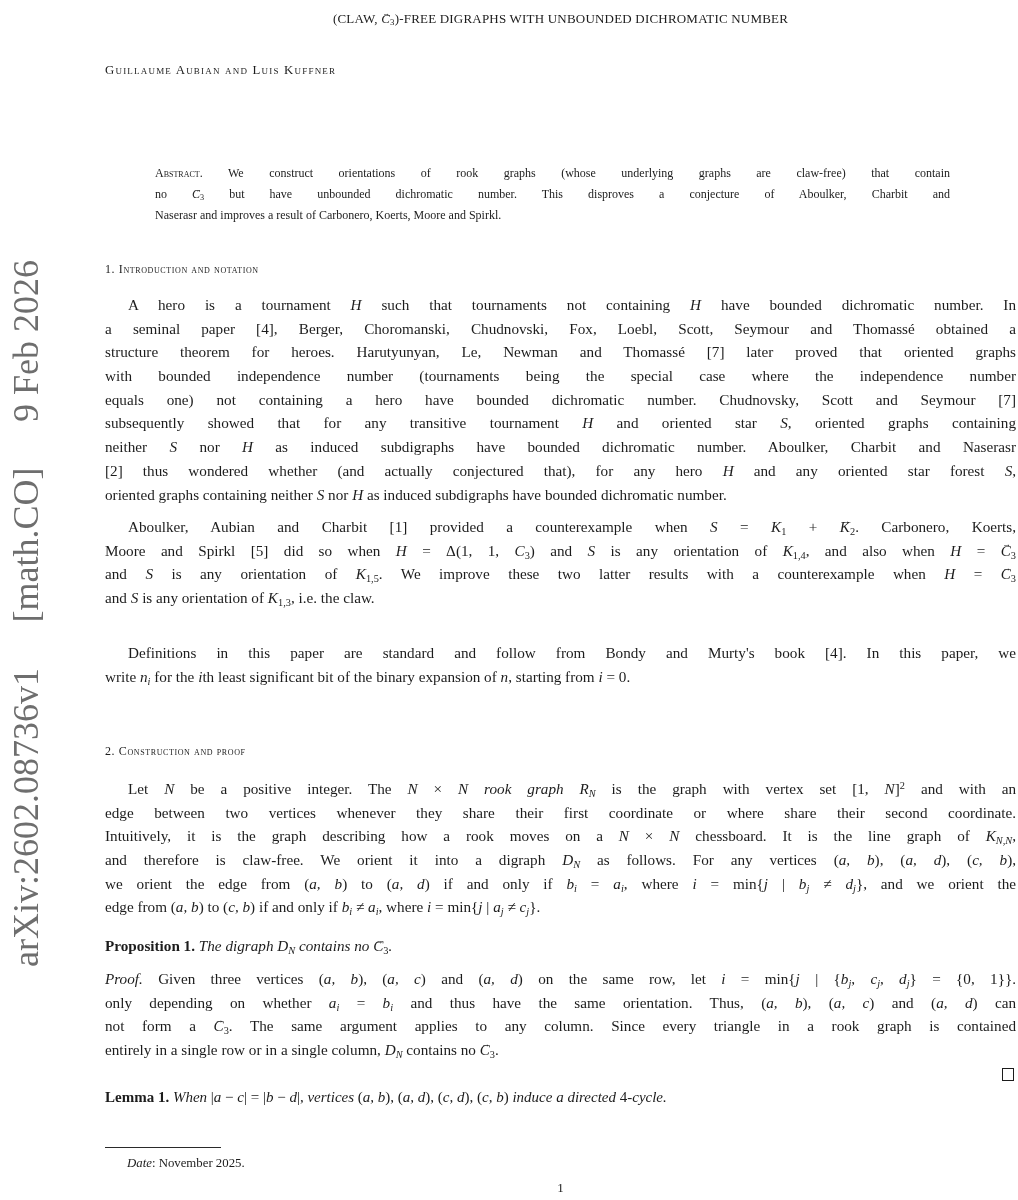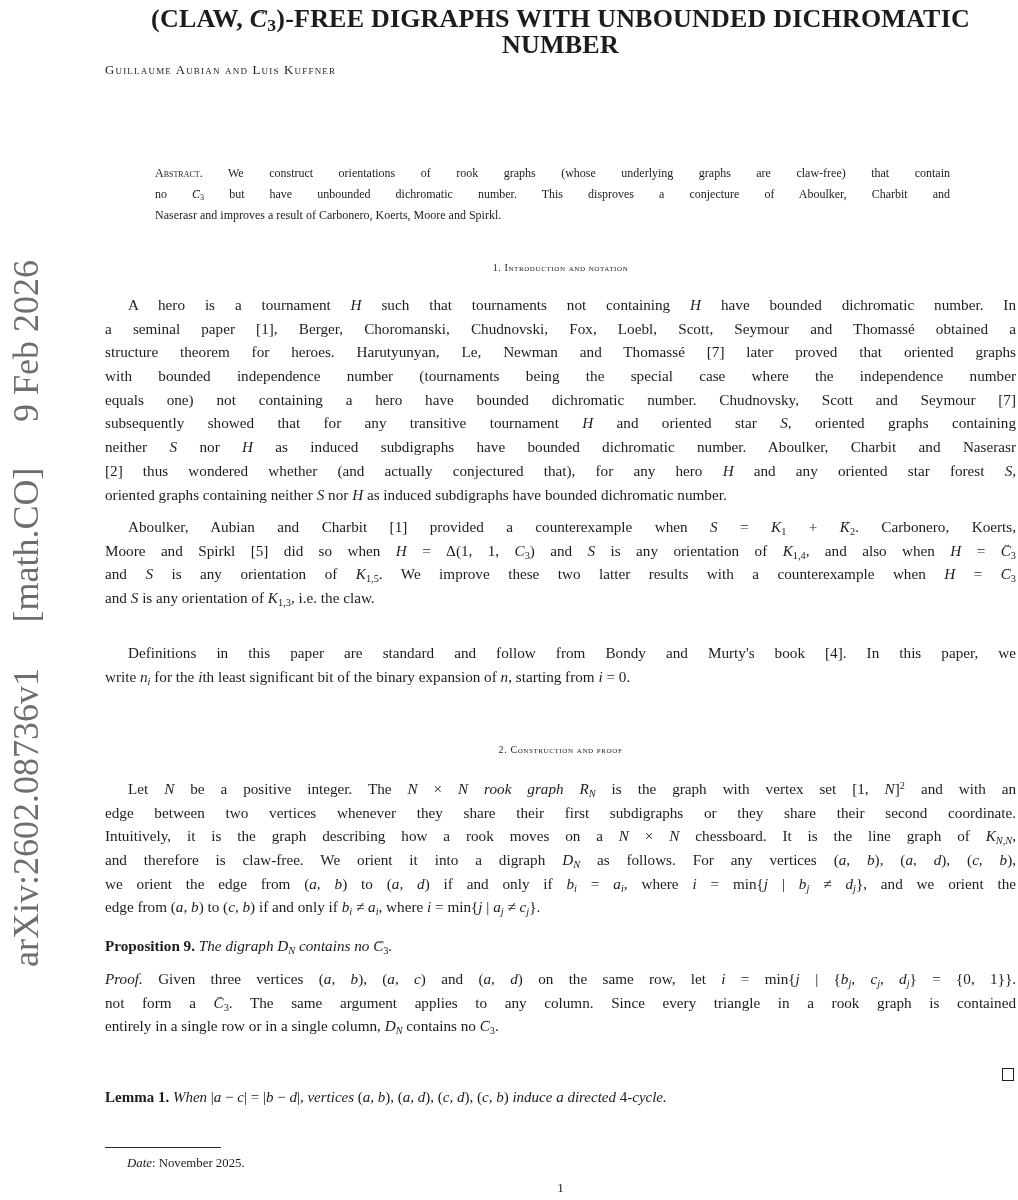--- a/index.html
+++ b/index.html
@@ -1,28 +1,28 @@
 <!DOCTYPE html>
 <html><head>
 <meta charset="utf-8">
 <style>
   html,body{margin:0;padding:0;background:#ffffff;}
   .page{position:relative;width:1018px;height:1200px;background:#ffffff;overflow:hidden;
         font-family:"Liberation Serif","DejaVu Serif",serif;color:#1c1c1c;}
   .content{position:absolute;left:105px;top:0;width:911px;height:1200px;}
   .blk{position:absolute;left:0;width:911px;}
 
-  .title{top:6px;text-align:center;font-size:26px;font-weight:bold;line-height:26px;letter-spacing:.2px;margin:0;}
+  .title{top:6px;text-align:center;font-size:13px;font-weight:normal;line-height:26px;letter-spacing:.2px;margin:0;}
   .authors{top:63px;text-align:left;font-size:12.8px;font-variant:small-caps;letter-spacing:1.2px;}
   .sc{font-variant:small-caps;}
 
   .abstract{top:163px;left:50px;width:795px;font-size:12px;}
   .abstract .ln{height:21px;line-height:21px;}
 
-  .sechead{text-align:center;font-size:10px;font-variant:small-caps;letter-spacing:.6px;}
+  .sechead{font-size:12px;font-variant:small-caps;letter-spacing:.6px;}
   .s1head{top:262px;} .s2head{top:744px;}
 
   .para{font-size:15.2px;}
   .para .ln{height:23.7px;line-height:23.7px;}
   .p1{top:293px;} .p2{top:515px;} .p3{top:641px;} .p4{top:777px;}
   .indent-first .ln:first-child{padding-left:23px;}
 
   .ln{text-align:justify;text-align-last:justify;white-space:nowrap;}
   .ln.last{text-align-last:left;}
 
@@ -65,21 +65,21 @@
     <div class="blk abstract">
         <div class="ln"><span class="sc">Abstract.</span> We construct orientations of rook graphs (whose underlying graphs are claw-free) that contain</div>
         <div class="ln">no <i class="v">C</i><sub>3</sub> but have unbounded dichromatic number. This disproves a conjecture of Aboulker, Charbit and</div>
         <div class="ln last">Naserasr and improves a result of Carbonero, Koerts, Moore and Spirkl.</div>
       </div>
 
     <div class="blk sechead s1head">1. Introduction and notation</div>
 
     <div class="blk para p1 indent-first">
         <div class="ln">A hero is a tournament <i>H</i> such that tournaments not containing <i>H</i> have bounded dichromatic number. In</div>
-        <div class="ln">a seminal paper [1], Berger, Choromanski, Chudnovski, Fox, Loebl, Scott, Seymour and Thomassé obtained a</div>
+        <div class="ln">a seminal paper [4], Berger, Choromanski, Chudnovski, Fox, Loebl, Scott, Seymour and Thomassé obtained a</div>
         <div class="ln">structure theorem for heroes. Harutyunyan, Le, Newman and Thomassé [7] later proved that oriented graphs</div>
         <div class="ln">with bounded independence number (tournaments being the special case where the independence number</div>
         <div class="ln">equals one) not containing a hero have bounded dichromatic number. Chudnovsky, Scott and Seymour [7]</div>
         <div class="ln">subsequently showed that for any transitive tournament <i>H</i> and oriented star <i>S</i>, oriented graphs containing</div>
         <div class="ln">neither <i>S</i> nor <i>H</i> as induced subdigraphs have bounded dichromatic number. Aboulker, Charbit and Naserasr</div>
         <div class="ln">[2] thus wondered whether (and actually conjectured that), for any hero <i>H</i> and any oriented star forest <i>S</i>,</div>
         <div class="ln last">oriented graphs containing neither <i>S</i> nor <i>H</i> as induced subdigraphs have bounded dichromatic number.</div>
       </div>
 
     <div class="blk para p2 indent-first">
@@ -91,31 +91,32 @@
 
     <div class="blk para p3 indent-first">
         <div class="ln">Definitions in this paper are standard and follow from Bondy and Murty's book [4]. In this paper, we</div>
         <div class="ln last">write <i>n</i><sub><i>i</i></sub> for the <i>i</i>th least significant bit of the binary expansion of <i>n</i>, starting from <i>i</i> = 0.</div>
       </div>
 
     <div class="blk sechead s2head">2. Construction and proof</div>
 
     <div class="blk para p4 indent-first">
         <div class="ln">Let <i>N</i> be a positive integer. The <i>N</i> × <i>N</i> <i>rook graph R</i><sub><i>N</i></sub> is the graph with vertex set [1, <i>N</i>]<sup>2</sup> and with an</div>
-        <div class="ln">edge between two vertices whenever they share their first subdigraphs or they share their second coordinate.</div>
+        <div class="ln">edge between two vertices whenever they share their first coordinate or where share their second coordinate.</div>
         <div class="ln">Intuitively, it is the graph describing how a rook moves on a <i>N</i> × <i>N</i> chessboard. It is the line graph of <i>K</i><sub><i>N,N</i></sub>,</div>
         <div class="ln">and therefore is claw-free. We orient it into a digraph <i>D</i><sub><i>N</i></sub> as follows. For any vertices (<i>a, b</i>), (<i>a, d</i>), (<i>c, b</i>),</div>
         <div class="ln">we orient the edge from (<i>a, b</i>) to (<i>a, d</i>) if and only if <i>b</i><sub><i>i</i></sub> = <i>a</i><sub><i>i</i></sub>, where <i>i</i> = min{<i>j</i> | <i>b</i><sub><i>j</i></sub> ≠ <i>d</i><sub><i>j</i></sub>}, and we orient the</div>
         <div class="ln last">edge from (<i>a, b</i>) to (<i>c, b</i>) if and only if <i>b</i><sub><i>i</i></sub> ≠ <i>a</i><sub><i>i</i></sub>, where <i>i</i> = min{<i>j</i> | <i>a</i><sub><i>j</i></sub> ≠ <i>c</i><sub><i>j</i></sub>}.</div>
       </div>
 
-    <div class="blk prop"><b>Proposition 9.</b> <i>The digraph D</i><sub><i>N</i></sub> <i>contains no <span class="v">C</span></i><sub>3</sub><i>.</i></div>
+    <div class="blk prop"><b>Proposition 1.</b> <i>The digraph D</i><sub><i>N</i></sub> <i>contains no <span class="v">C</span></i><sub>3</sub><i>.</i></div>
 
     <div class="blk para proof">
         <div class="ln"><i>Proof.</i> Given three vertices (<i>a, b</i>), (<i>a, c</i>) and (<i>a, d</i>) on the same row, let <i>i</i> = min{<i>j</i> | {<i>b</i><sub><i>j</i></sub>, <i>c</i><sub><i>j</i></sub>, <i>d</i><sub><i>j</i></sub>} = {0, 1}}.</div>
+        <div class="ln">only depending on whether <i>a</i><sub><i>i</i></sub> = <i>b</i><sub><i>i</i></sub> and thus have the same orientation. Thus, (<i>a, b</i>), (<i>a, c</i>) and (<i>a, d</i>) can</div>
         <div class="ln">not form a <i class="v">C</i><sub>3</sub>. The same argument applies to any column. Since every triangle in a rook graph is contained</div>
         <div class="ln last">entirely in a single row or in a single column, <i>D</i><sub><i>N</i></sub> contains no <i class="v">C</i><sub>3</sub>.</div>
       </div>
 
     <span class="qed"></span>
 
     <div class="blk lemma"><b>Lemma 1.</b> <i>When</i> |<i>a</i> − <i>c</i>| = |<i>b</i> − <i>d</i>|, <i>vertices</i> (<i>a, b</i>), (<i>a, d</i>), (<i>c, d</i>), (<i>c, b</i>) <i>induce a directed</i> 4<i>-cycle.</i></div>
 
     <div class="blk footrule"></div>
 

